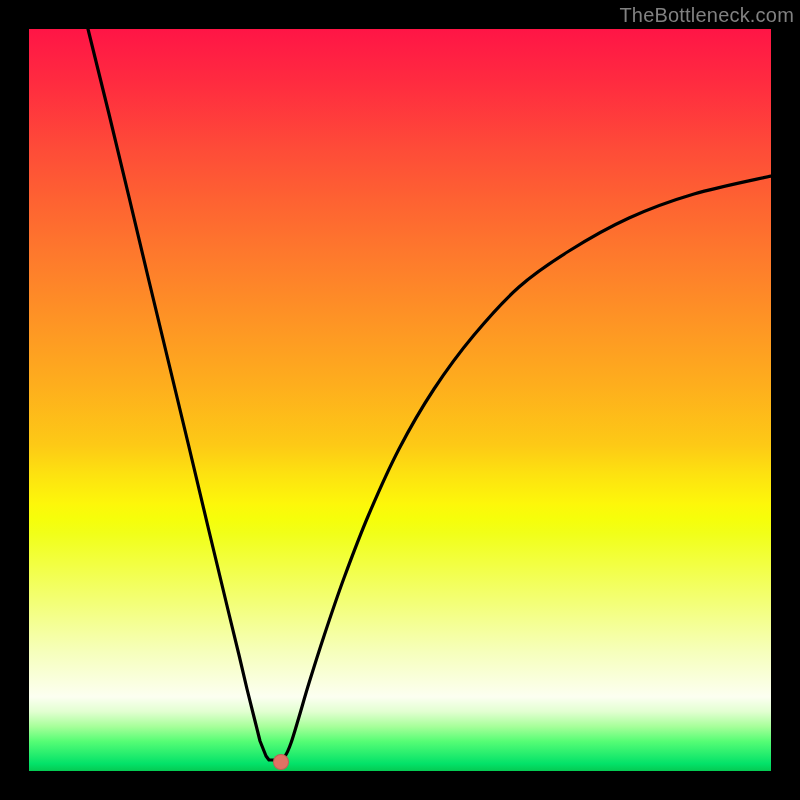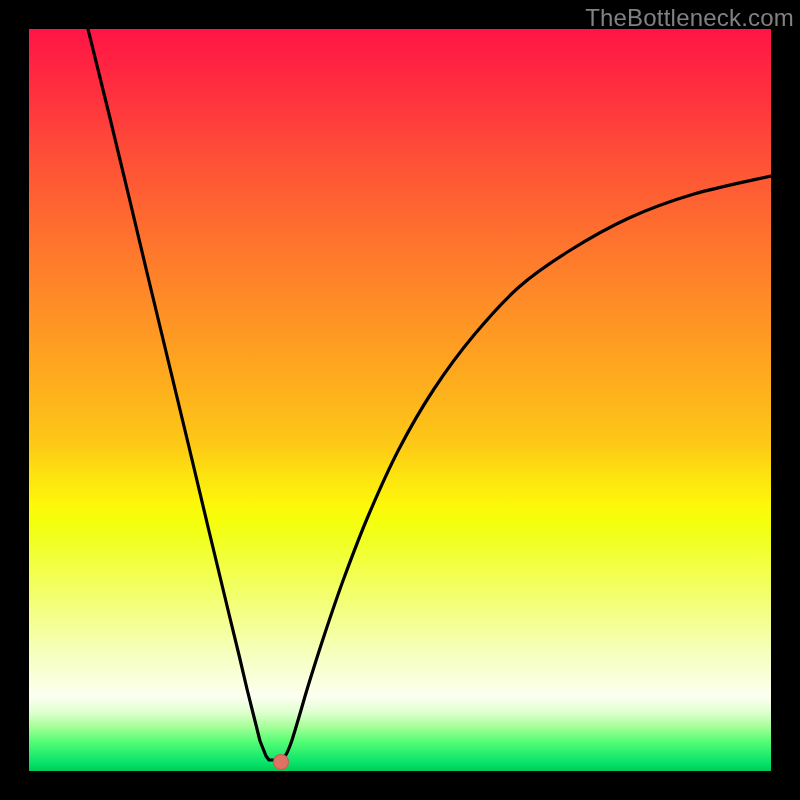--- a/index.html
+++ b/index.html
@@ -39,21 +39,21 @@
       #56fd75 96%,
       #03e269 99%,
       #04ca52 100%
     );
   }
   .watermark {
     position: absolute;
     top: 4px;
     right: 6px;
     color: #818181;
-    font-size: 24px;
+    font-size: 20px;
     font-weight: 500;
     letter-spacing: 0.2px;
     z-index: 5;
   }
   svg.curve {
     position: absolute;
     left: 0;
     top: 0;
     width: 742px;
     height: 742px;

